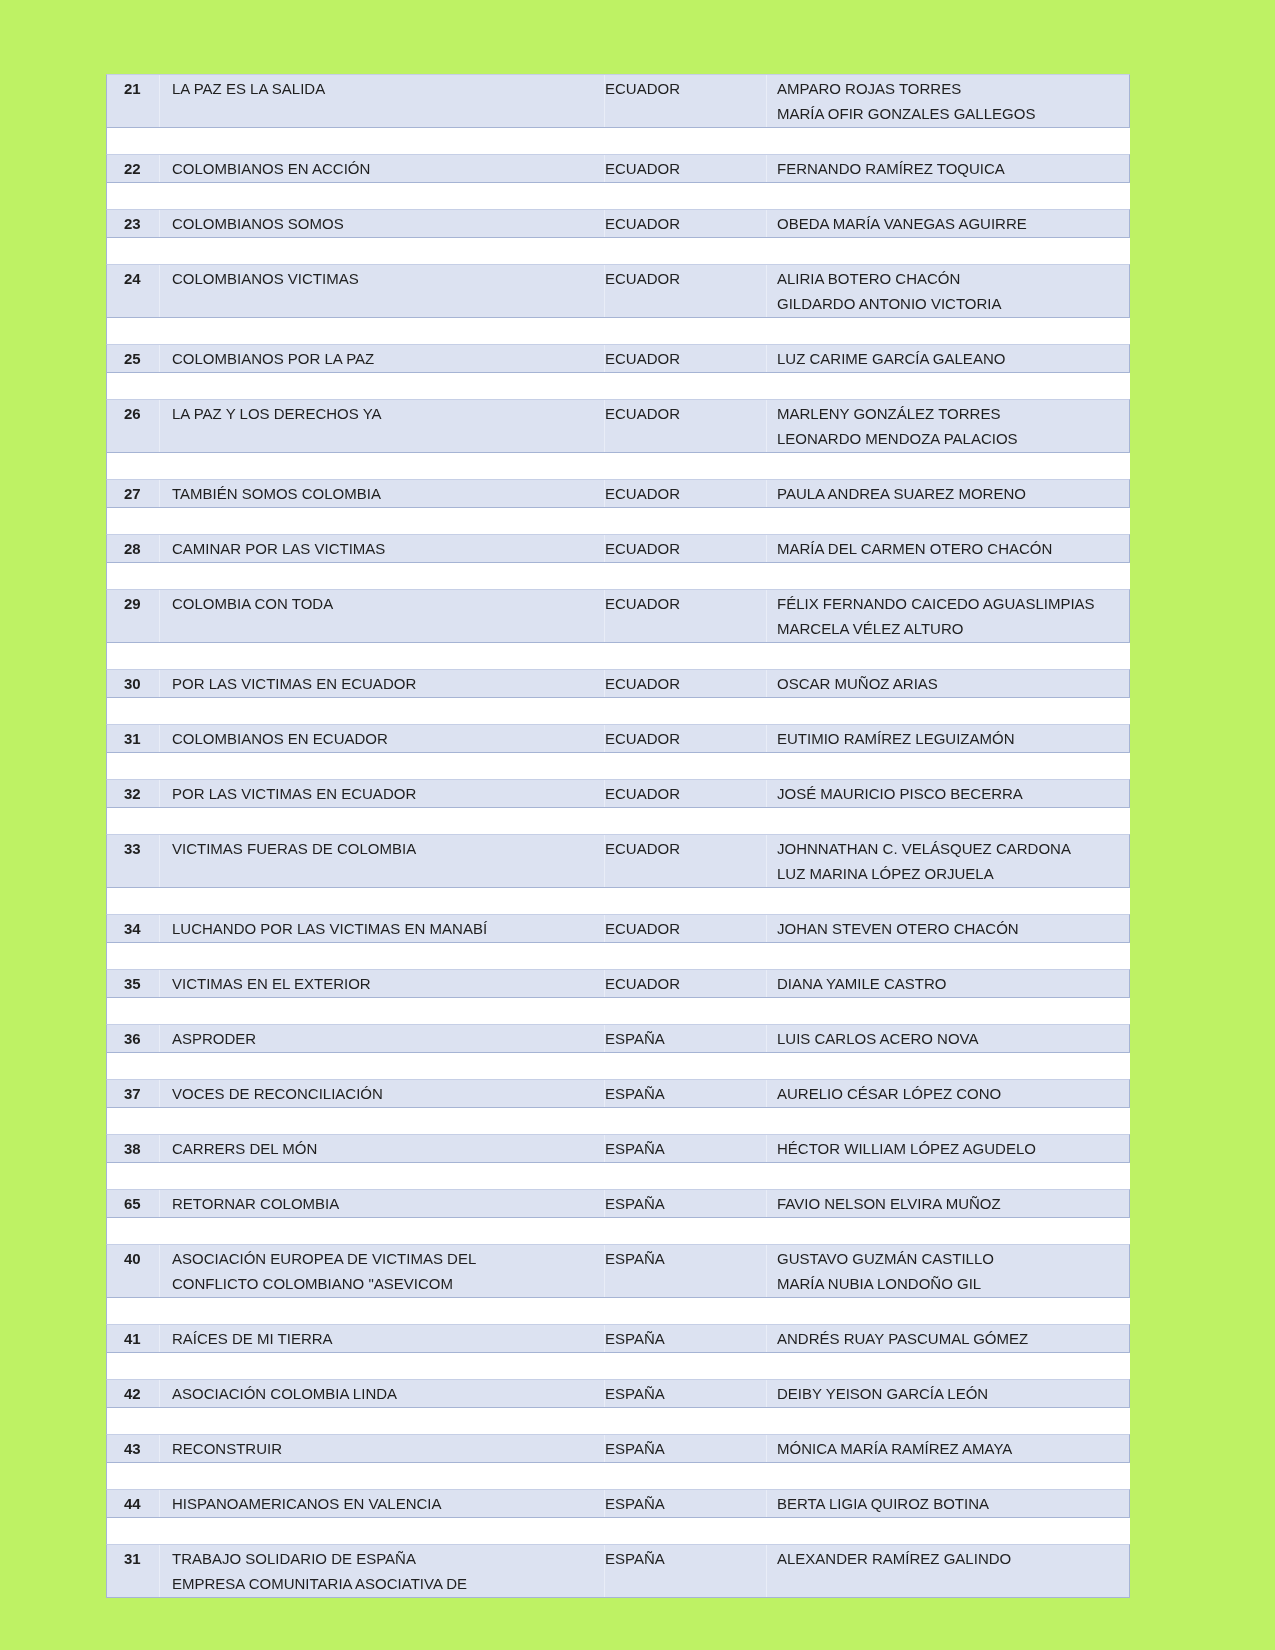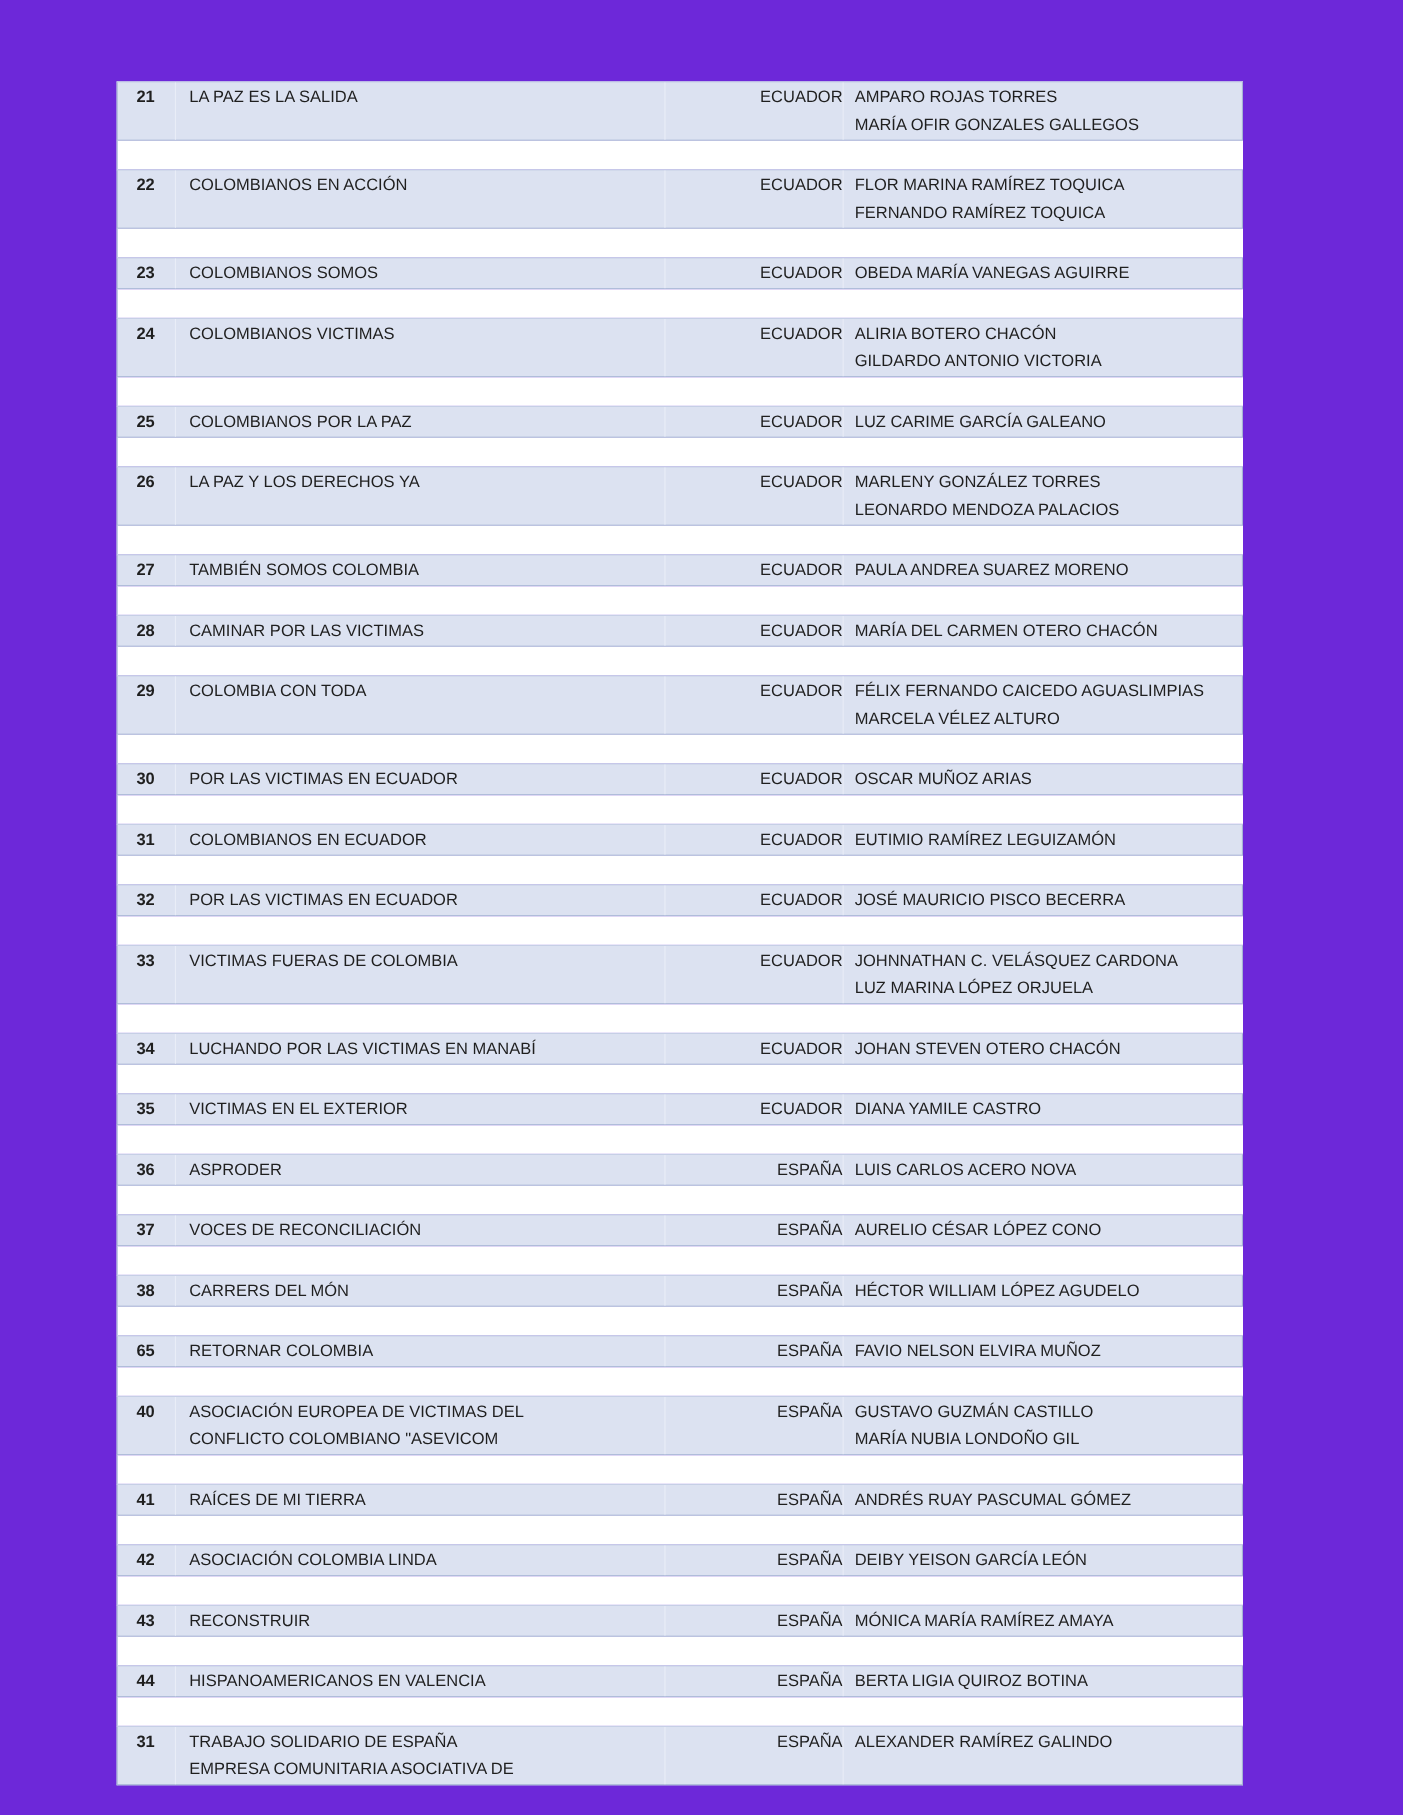--- a/index.html
+++ b/index.html
@@ -47,35 +47,35 @@
     white-space: nowrap;
   }
   .cell-num .line {
     font-weight: bold;
     padding-left: 17px;
   }
   .cell-org .line {
     padding-left: 12px;
   }
   .cell-country {
-    text-align: right;
+    text-align: left;
   }
   .cell-names .line {
     padding-left: 10px;
   }
   .gap {
     height: 26px;
     background: #ffffff;
     border-left: 1px solid var(--border-dark, #a6b4d4);
   }
 </style>
 </head>
 <body style="--row-fill: #dce2f1; --border-dark: #a6b4d4; --border-light: #c6cfe6; --divider: #e9edf7; --text: #1f1f1f;">
 
-<div class="doc-page" style="background: #6d28d9; text-decoration: underline;">
+<div class="doc-page" style="background: #bef264; text-decoration: underline;">
   <div class="doc-table">
       <div class="band">
         <div class="cell cell-num">
           <div class="line">21</div>
         </div>
         <div class="cell cell-org">
           <div class="line">LA PAZ ES LA SALIDA</div>
         </div>
         <div class="cell cell-country">
           <div class="line">ECUADOR</div>
@@ -90,21 +90,20 @@
         <div class="cell cell-num">
           <div class="line">22</div>
         </div>
         <div class="cell cell-org">
           <div class="line">COLOMBIANOS EN ACCIÓN</div>
         </div>
         <div class="cell cell-country">
           <div class="line">ECUADOR</div>
         </div>
         <div class="cell cell-names">
-          <div class="line">FLOR MARINA RAMÍREZ TOQUICA</div>
           <div class="line">FERNANDO RAMÍREZ TOQUICA</div>
         </div>
       </div>
       <div class="gap"></div>
       <div class="band">
         <div class="cell cell-num">
           <div class="line">23</div>
         </div>
         <div class="cell cell-org">
           <div class="line">COLOMBIANOS SOMOS</div>

